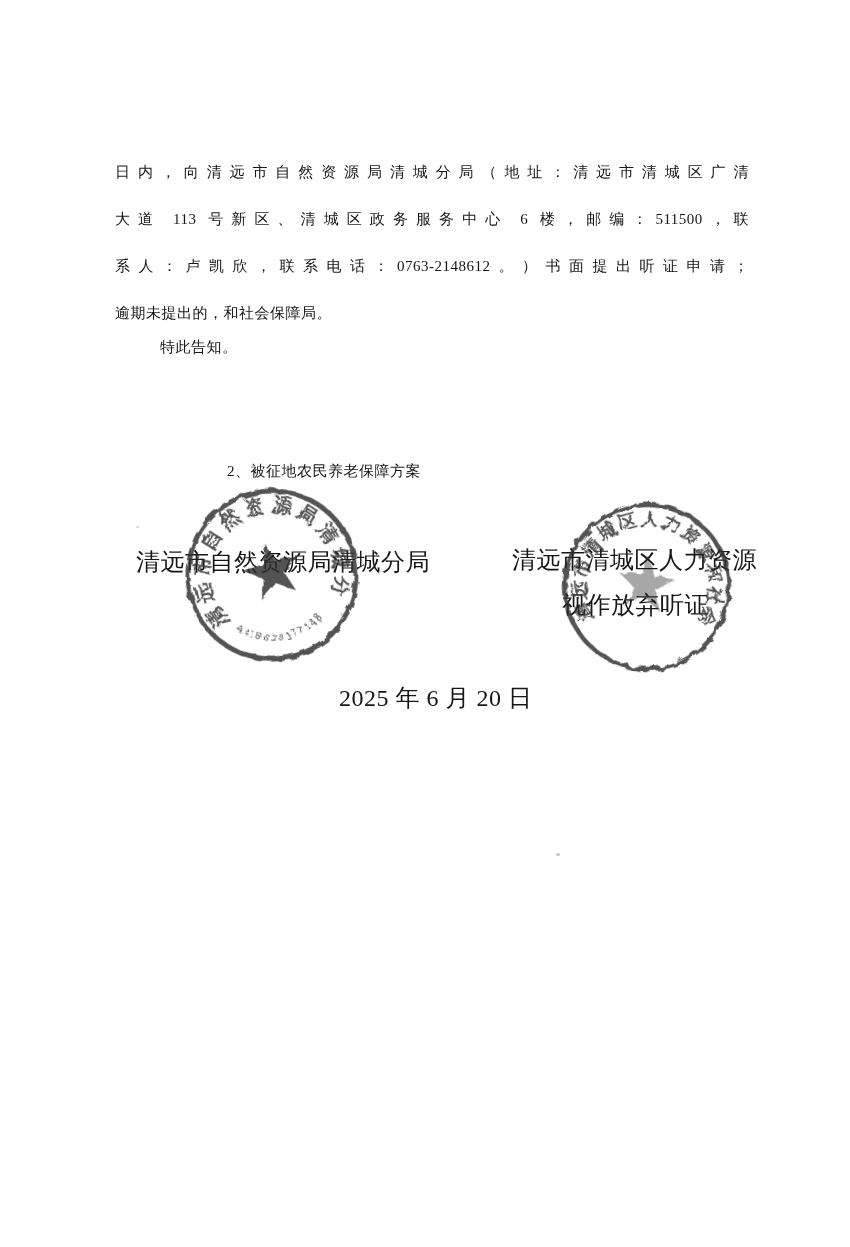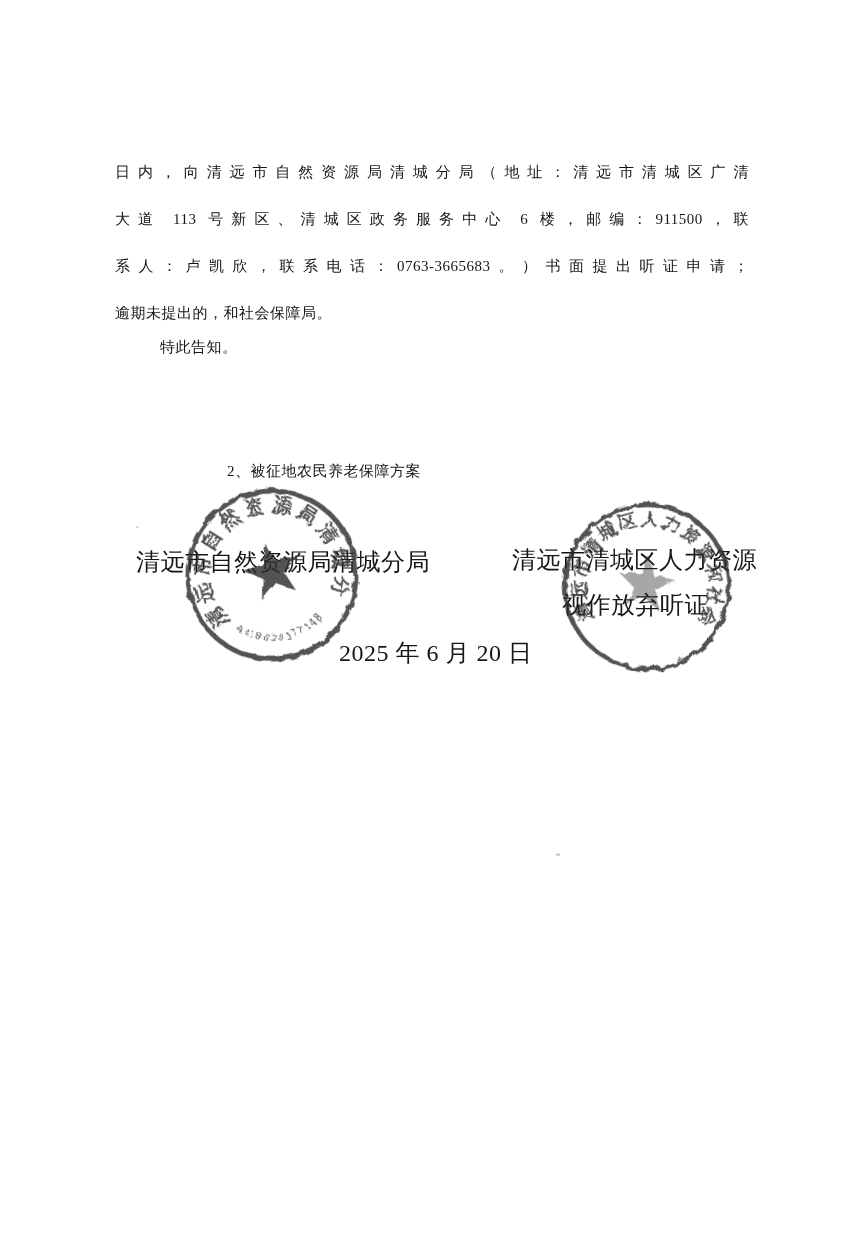--- a/index.html
+++ b/index.html
@@ -44,31 +44,31 @@
     background: #8f8f8f;
     border-radius: 50%;
   }
 </style>
 </head>
 <body>
 
 <div class="page">
 
   <div class="line just" style="left:115px; top:163px;">日内，向清远市自然资源局清城分局（地址：清远市清城区广清</div>
-  <div class="line just" style="left:115px; top:210px;">大道 113 号新区、清城区政务服务中心 6 楼，邮编：911500，联</div>
-  <div class="line just" style="left:115px; top:257px;">系人：卢凯欣，联系电话：0763-3665683。）书面提出听证申请；</div>
+  <div class="line just" style="left:115px; top:210px;">大道 113 号新区、清城区政务服务中心 6 楼，邮编：511500，联</div>
+  <div class="line just" style="left:115px; top:257px;">系人：卢凯欣，联系电话：0763-2148612。）书面提出听证申请；</div>
   <div class="line" style="left:115px; top:304px;">逾期未提出的，和社会保障局。</div>
   <div class="line" style="left:160px; top:338px;">特此告知。</div>
 
   <div class="line" style="left:227px; top:462px;">2、被征地农民养老保障方案</div>
 
   <div class="sig" style="left:136px; top:548px;">清远市自然资源局清城分局</div>
   <div class="sig" style="left:512px; top:546px;">清远市清城区人力资源</div>
   <div class="sig" style="left:562px; top:591px;">视作放弃听证</div>
-  <div class="sig" style="left:339px; top:639px;">2025 年 6 月 20 日</div>
+  <div class="sig" style="left:339px; top:684px;">2025 年 6 月 20 日</div>
 
   <svg class="stamp" style="left:170px; top:473px;" width="204" height="204" viewBox="0 0 204 204">
     <defs>
       <filter id="roughL" x="-20%" y="-20%" width="140%" height="140%">
         <feTurbulence type="fractalNoise" baseFrequency="0.09" numOctaves="2" seed="3" result="n"></feTurbulence>
         <feDisplacementMap in="SourceGraphic" in2="n" scale="6"></feDisplacementMap>
       </filter>
       <path id="lring" d="M -47.5 41 A 63 63 0 1 1 47.5 41" fill="none"></path>
       <path id="lcode" d="M -50 43 A 66 66 0 0 0 50 43" fill="none"></path>
     </defs>

